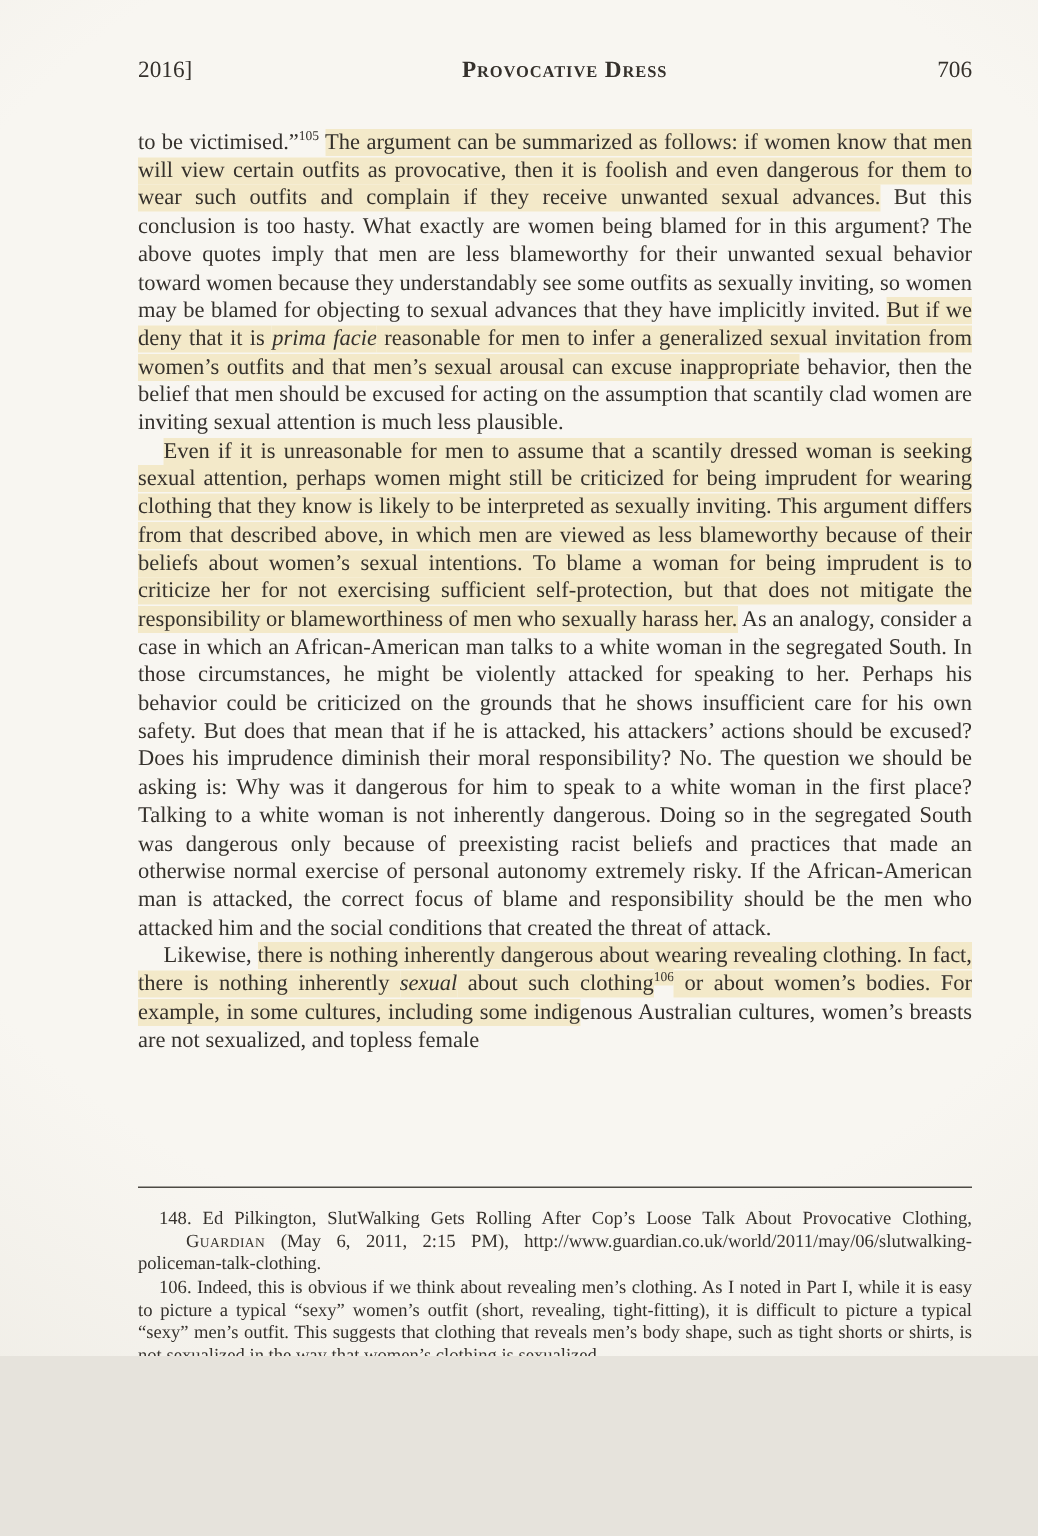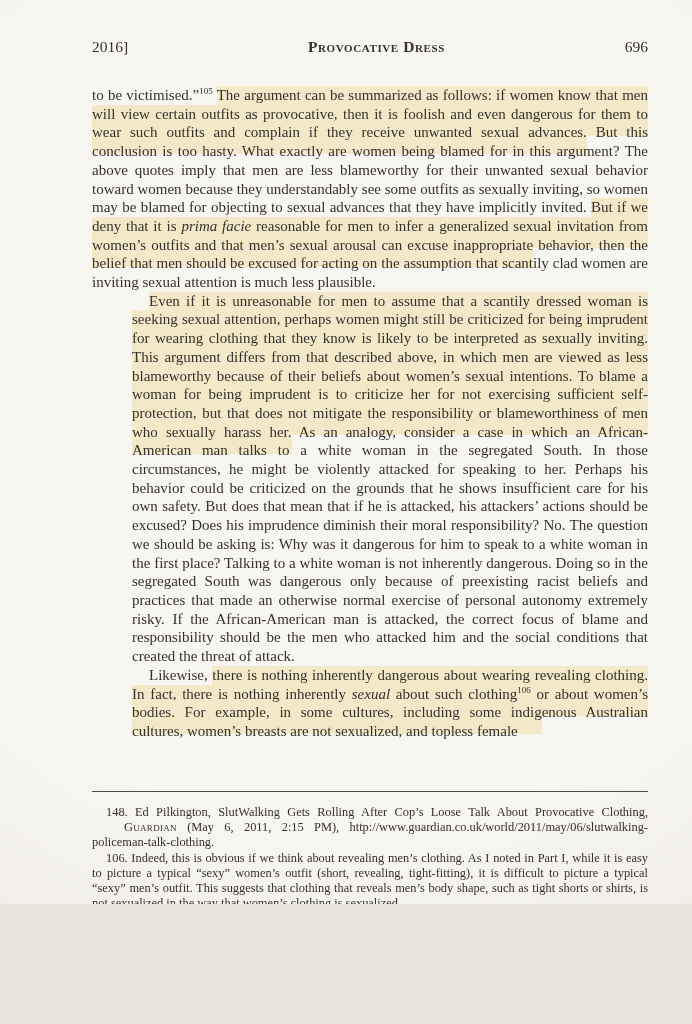--- a/index.html
+++ b/index.html
@@ -28,28 +28,28 @@
     font-variant:small-caps;
     letter-spacing:0.6px;
     font-weight:bold;
   }
   .body-text{
     position:absolute;top:86px;left:92px;width:556px;
     font-size:15px;line-height:18.7px;
     text-align:justify;
   }
   .body-text p{margin:0;}
-  .body-text p.indent{text-indent:17px;margin-left:40px;}
+  .body-text p.indent{text-indent:17px;}
   sup.run{font-size:9px;vertical-align:super;line-height:0;letter-spacing:0;}
   .run.italic{}
   .run.mark,.run.mark-italic,.run.mark-sup{
     background-color:var(--hl);
     box-decoration-break:clone;
     -webkit-box-decoration-break:clone;
-    padding-top:1px;padding-bottom:14px;
+    padding-top:1px;padding-bottom:1px;
   }
   .run.mark-italic{font-style:italic;}
   .run.smallcaps{font-variant:small-caps;letter-spacing:0.3px;margin-left:32px;}
   .footnotes{
     position:absolute;top:791px;left:92px;width:556px;
     font-size:12.4px;line-height:15.2px;
     text-align:justify;
   }
   .footnote-rule{
     border:0;border-top:1.2px solid #4d4a44;
@@ -58,21 +58,21 @@
   .footnotes p{margin:0;text-indent:14px;}
 </style>
 </head>
 <body>
 
 <div class="page">
 
   <div class="header">
     <span class="left">2016]</span>
     <span class="center">Provocative Dress</span>
-    <span class="right">696</span>
+    <span class="right">706</span>
   </div>
 
   <div class="body-text">
     <p><span class="run plain">to be victimised.”</span><sup class="run sup">105</sup><span class="run plain"> </span><span class="run mark">The argument can be summarized as follows: if women know that men will view certain outfits as provocative, then it is foolish and even dangerous for them to wear such outfits and complain if they receive unwanted sexual advances.</span><span class="run plain"> But this conclusion is too hasty. What exactly are women being blamed for in this argument? The above quotes imply that men are less blameworthy for their unwanted sexual behavior toward women because they </span><span class="run italic">understandably</span><span class="run plain"> see some outfits as sexually inviting, so women may be blamed for objecting to sexual advances that they have implicitly invited. </span><span class="run mark">But if we deny that it is </span><span class="run mark-italic">prima facie</span><span class="run mark"> reasonable for men to infer a generalized sexual invitation from women’s outfits and that men’s sexual arousal can excuse inappropriate</span><span class="run plain"> behavior, then the belief that men should be excused for acting on the assumption that scantily clad women are inviting sexual attention is much less plausible.</span></p>
     <p class="indent"><span class="run mark">Even if it is unreasonable for men to assume that a scantily dressed woman is seeking sexual attention, perhaps women might still be criticized for being imprudent for wearing clothing that they know is likely to be interpreted as sexually inviting. This argument differs from that described above, in which men are viewed as less blameworthy because of their beliefs about women’s sexual intentions. To blame a woman for being imprudent is to criticize her for not exercising sufficient self-protection, but that does not mitigate the responsibility or blameworthiness of men who sexually harass her.</span><span class="run plain"> As an analogy, consider a case in which an African-American man talks to a white woman in the segregated South. In those circumstances, he might be violently attacked for speaking to her. Perhaps his behavior could be criticized on the grounds that he shows insufficient care for his own safety. But does that mean that if he is attacked, his attackers’ actions should be excused? Does his imprudence diminish their moral responsibility? No. The question we should be asking is: Why was it dangerous for him to speak to a white woman in the first place? Talking to a white woman is not inherently dangerous. Doing so in the segregated South was dangerous </span><span class="run italic">only</span><span class="run plain"> because of preexisting racist beliefs and practices that made an otherwise normal exercise of personal autonomy extremely risky. If the African-American man is attacked, the correct focus of blame and responsibility should be the men who attacked him and the social conditions that created the threat of attack.</span></p>
     <p class="indent"><span class="run plain">Likewise, </span><span class="run mark">there is nothing inherently dangerous about wearing revealing clothing. In fact, there is nothing inherently </span><span class="run mark-italic">sexual</span><span class="run mark"> about such clothing</span><sup class="run mark-sup">106</sup><span class="run mark"> or about women’s bodies. For example, in some cultures, including some indig</span><span class="run plain">enous Australian cultures, women’s breasts are not sexualized, and topless female</span></p>
   </div>
 
   <div class="footnotes">
     <hr class="footnote-rule">

